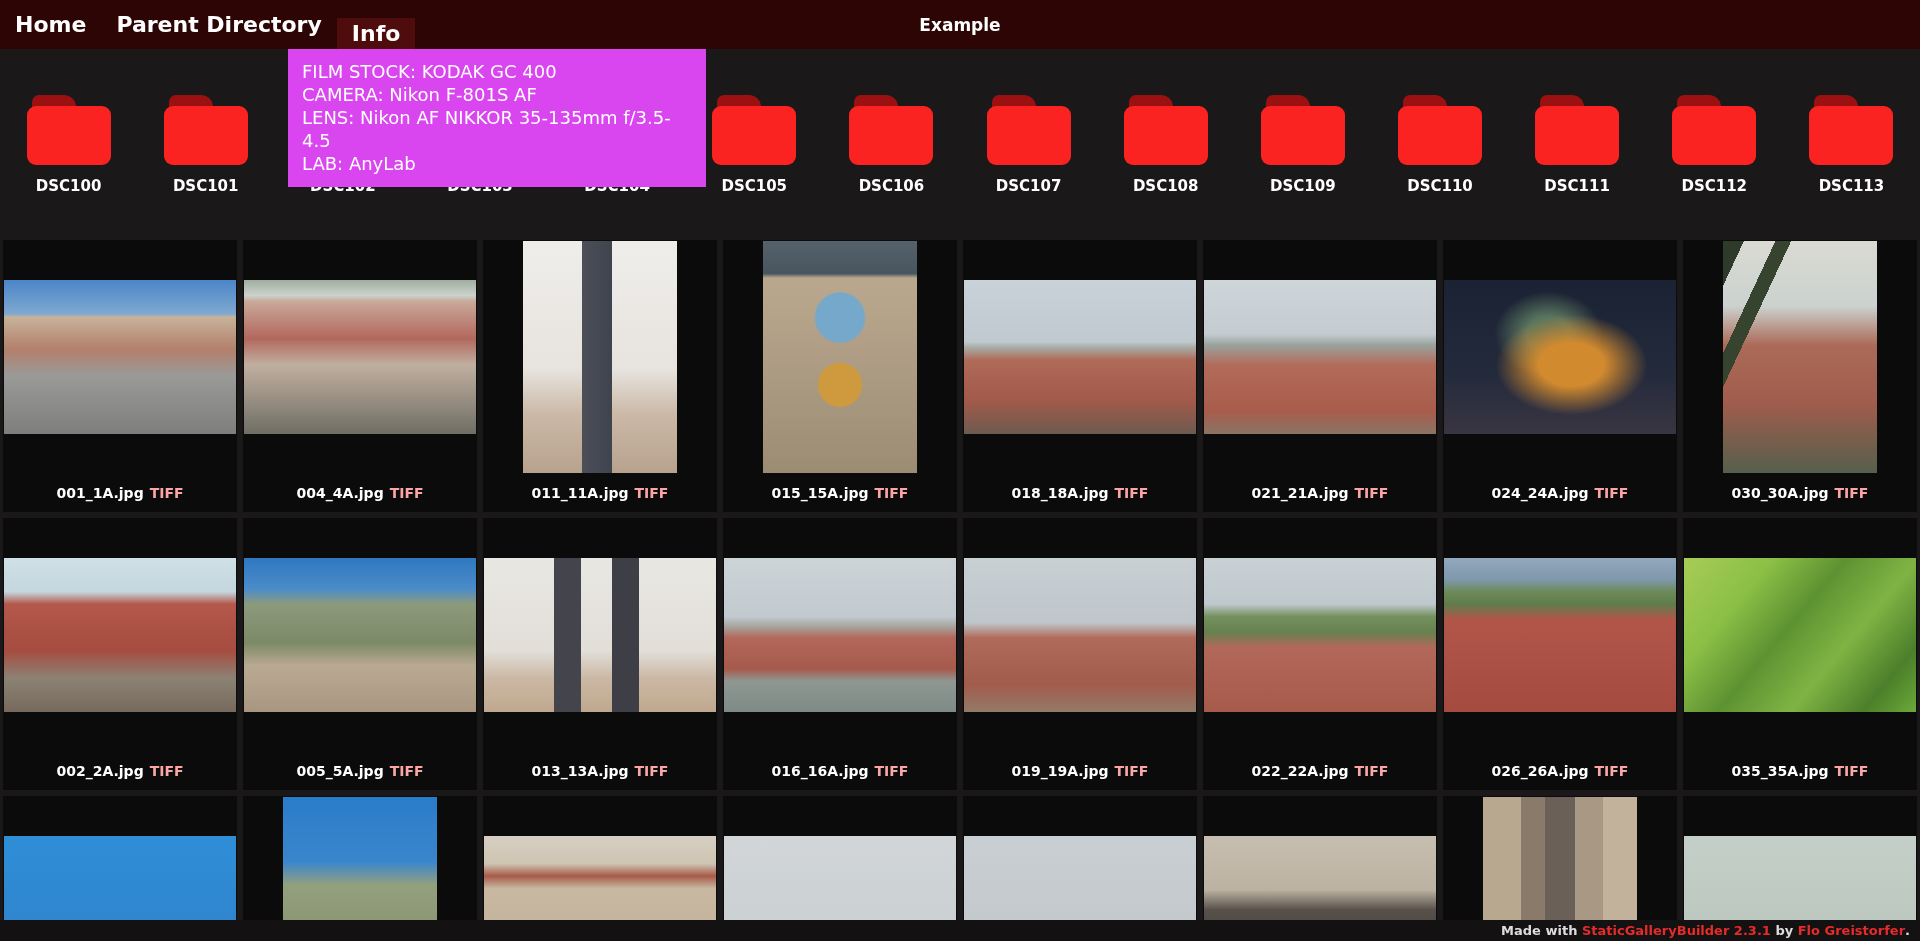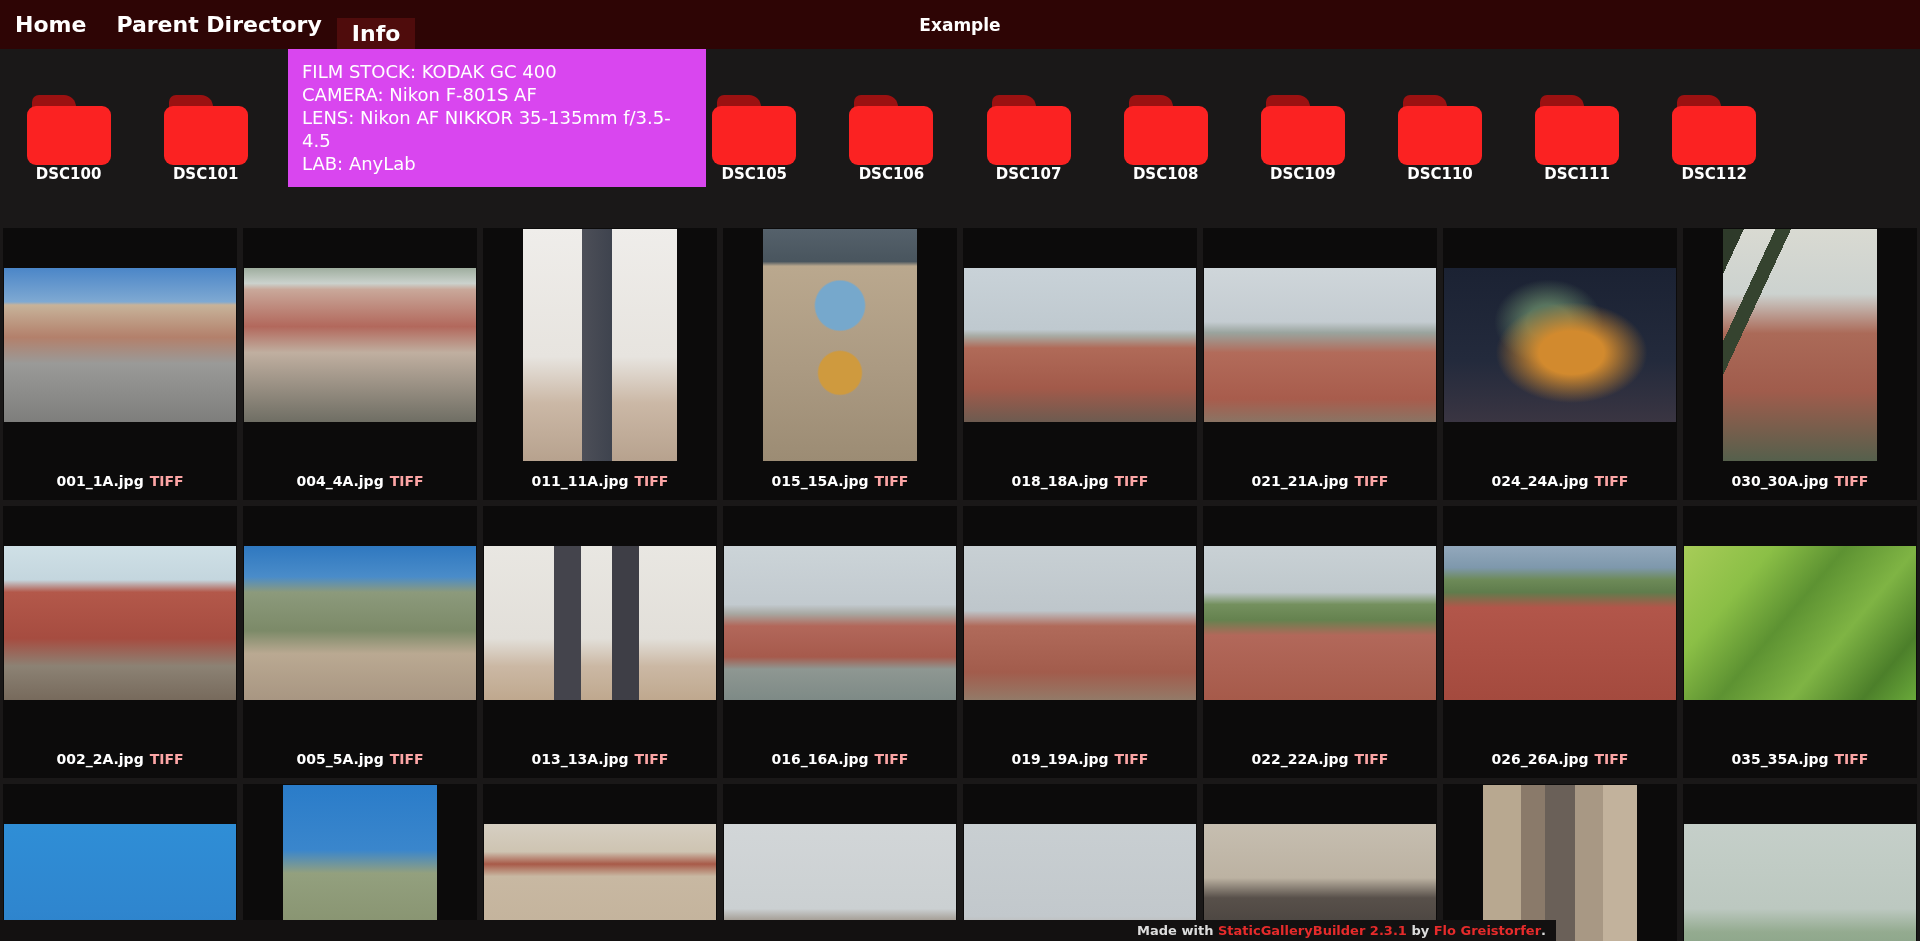--- a/index.html
+++ b/index.html
@@ -19,37 +19,37 @@
     color:#fff; font-size:18px; line-height:23px; padding:11px 14px 12px 14px; z-index:15; }
 
   
   .folders { display:grid; grid-template-columns:repeat(14,1fr); padding:46px 0 0 0; }
   .folder { display:flex; flex-direction:column; align-items:center; cursor:pointer; }
   .folder-icon { position:relative; width:84px; height:70px; }
   .folder-tab { position:absolute; left:5px; top:0; width:44px; height:24px; background:#9b1111;
     border-radius:7px 12px 0 0; }
   .folder-body { position:absolute; left:0; top:11px; width:84px; height:59px; background:#fb2222;
     border-radius:9px; }
-  .folder-label { color:#fff; font-weight:bold; font-size:15px; }
+  .folder-label { margin-top:12px; color:#fff; font-weight:bold; font-size:15px; }
 
   
   .grid { margin-top:45px; padding:0 3px; display:grid; grid-template-columns:repeat(8,1fr);
     grid-auto-rows:272px; gap:6px; }
   .cell { background:#0c0b0b; display:flex; flex-direction:column; }
   .thumb-area { height:234px; display:flex; align-items:center; justify-content:center; }
   .thumb { cursor:pointer; }
   .thumb.land { width:232px; height:154px; }
   .thumb.port { width:154px; height:232px; }
   .caption { height:38px; display:flex; align-items:center; justify-content:center; gap:6px;
     font-size:14px; font-weight:bold; color:#fff; }
   .caption .fname { cursor:pointer; }
   .caption .badge { color:#fca5a5; cursor:pointer; }
 
   
-  .footer { position:fixed; left:0; bottom:0; width:1556px; height:21px; background:#131111;
+  .footer { position:fixed; left:0; bottom:0; width:1920px; height:21px; background:#131111;
     display:flex; align-items:center; justify-content:flex-end; padding-right:10px;
     font-size:13px; font-weight:bold; color:#ddd; z-index:30; }
   .footer a { color:#e62b2b; text-decoration:none; cursor:pointer; }
 </style>
 </head>
 <body>
 
 <div class="nav">
   <div id="nav-tabs" style="display:flex;">
       <div class="nav-tab">Home</div>
@@ -151,20 +151,27 @@
     </div>
     <div class="folder-label">DSC111</div>
   </div>
     <div class="folder">
     <div class="folder-icon">
       <div class="folder-tab"></div>
       <div class="folder-body"></div>
     </div>
     <div class="folder-label">DSC112</div>
   </div>
+    <div class="folder">
+    <div class="folder-icon">
+      <div class="folder-tab"></div>
+      <div class="folder-body"></div>
+    </div>
+    <div class="folder-label">DSC113</div>
+  </div>
   </div>
 
 <div class="grid" id="grid">
     <div class="cell">
     <div class="thumb-area">
       <div class="thumb land" style="background: linear-gradient(rgb(75, 134, 200) 0%, rgb(127, 169, 210) 22%, rgb(199, 179, 154) 24%, rgb(179, 128, 107) 45%, rgb(154, 154, 152) 62%, rgb(126, 126, 124) 100%);"></div>
     </div>
     <div class="caption">
       <span class="fname">001_1A.jpg</span>
       <span class="badge">TIFF</span>

